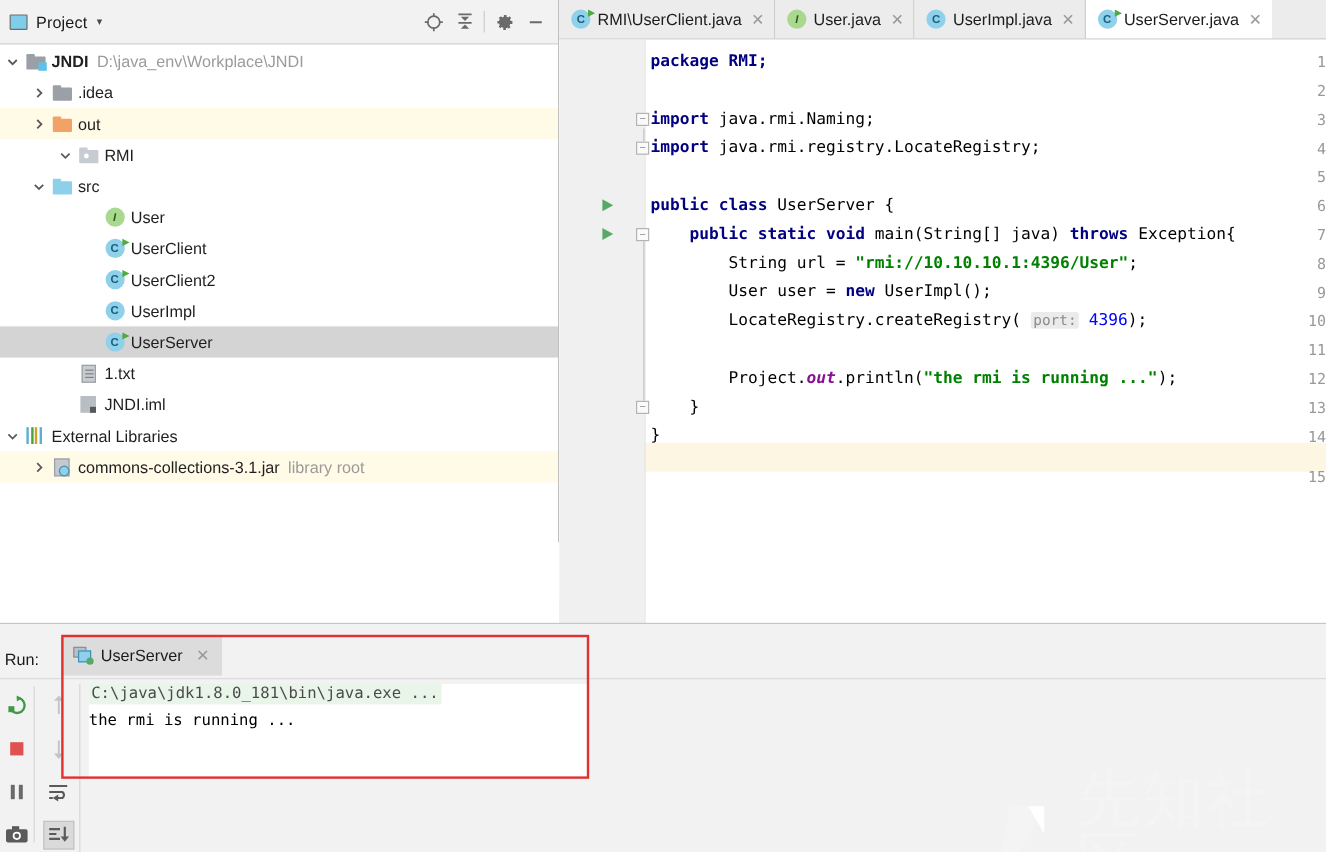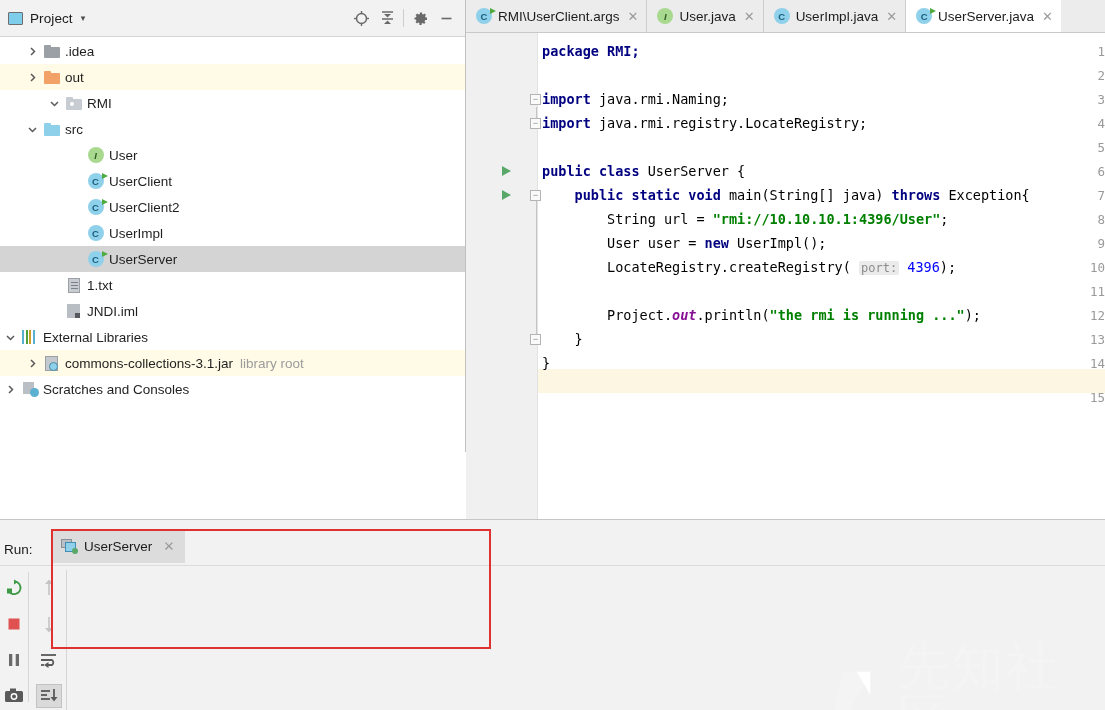--- a/index.html
+++ b/index.html
@@ -206,20 +206,37 @@
 
       <span class="ph-icon">
         <svg width="17" height="17" viewBox="0 0 17 17">
           <line x1="3.5" y1="8.5" x2="13.5" y2="8.5" stroke="#6a6a6a" stroke-width="1.6"></line>
         </svg>
       </span>
     </div>
 
     <div id="tree">
         <div class="row">
+          <span style="width: 3px; flex: 0 0 auto;"></span>
+          <span class="arrow">
+            <svg width="9" height="9" viewBox="0 0 9 9">
+              <polyline points="1,3 4.5,6.5 8,3" fill="none" stroke="#5a5a5a" stroke-width="1.5"></polyline>
+            </svg>
+          </span>
+          <span class="ico" style="margin-left: 4px;">
+            <span class="folder f-gray f-mod">
+              <span class="tabf"></span>
+              <span class="body"></span>
+              <span class="badge"></span>
+            </span>
+          </span>
+          <span class="tlabel bold">JNDI</span>
+          <span class="tsub">D:\java_env\Workplace\JNDI</span>
+        </div>
+        <div class="row">
           <span style="width: 25px; flex: 0 0 auto;"></span>
           <span class="arrow">
             <svg width="9" height="9" viewBox="0 0 9 9">
               <polyline points="3,1 6.5,4.5 3,8" fill="none" stroke="#5a5a5a" stroke-width="1.5"></polyline>
             </svg>
           </span>
           <span class="ico" style="margin-left: 4px;">
             <span class="folder f-gray">
               <span class="tabf"></span>
               <span class="body"></span>
@@ -352,45 +369,30 @@
             <svg width="9" height="9" viewBox="0 0 9 9">
               <polyline points="3,1 6.5,4.5 3,8" fill="none" stroke="#5a5a5a" stroke-width="1.5"></polyline>
             </svg>
           </span>
           <span class="ico" style="margin-left: 4px;">
             <span class="jarico"></span>
           </span>
           <span class="tlabel">commons-collections-3.1.jar</span>
           <span class="tsub">library root</span>
         </div>
-        <div class="row">
-          <span style="width: 3px; flex: 0 0 auto;"></span>
-          <span class="arrow">
-            <svg width="9" height="9" viewBox="0 0 9 9">
-              <polyline points="3,1 6.5,4.5 3,8" fill="none" stroke="#5a5a5a" stroke-width="1.5"></polyline>
-            </svg>
-          </span>
-          <span class="ico" style="margin-left: 4px;">
-            <span class="scrico">
-              <span class="pg"></span>
-              <span class="clk"></span>
-            </span>
-          </span>
-          <span class="tlabel">Scratches and Consoles</span>
-        </div>
       </div>
   </div>
 
   <div id="editor-area">
     <div id="tabbar">
         <div class="tab">
           <span style="display: inline-flex;">
             <span class="cls c">C<span class="runarrow"></span></span>
           </span>
-          <span>RMI\UserClient.args</span>
+          <span>RMI\UserClient.java</span>
           <span class="xmark">✕</span>
         </div>
         <div class="tab">
           <span style="display: inline-flex;">
             <span class="cls i">I</span>
           </span>
           <span>User.java</span>
           <span class="xmark">✕</span>
         </div>
         <div class="tab">
@@ -477,20 +479,24 @@
       <span class="runconf-ico">
         <span class="back"></span>
           <span class="front"></span>
           <span class="dot"></span>
       </span>
       <span>UserServer</span>
       <span class="xmark">✕</span>
     </div>
   </div>
 
+  <div id="console">
+    <div class="cline cmd">C:\java\jdk1.8.0_181\bin\java.exe ...</div>
+    <div class="cline" style="margin-top:6px;">the rmi is running ...</div>
+  </div>
 
   <div class="vsep"></div>
   <div class="vsep2"></div>
 
   <div id="run-toolbar">
     <div class="rtb">
       <svg width="18" height="18" viewBox="0 0 18 18">
         <path d="M9 2.5 A6.3 6.3 0 1 1 3.3 11" fill="none" stroke="#3f9a46" stroke-width="2"></path>
         <polygon points="9,0.5 13,3 9,5.5" fill="#3f9a46"></polygon>
         <rect x="2" y="9.5" width="5" height="5" fill="#3f9a46"></rect>

